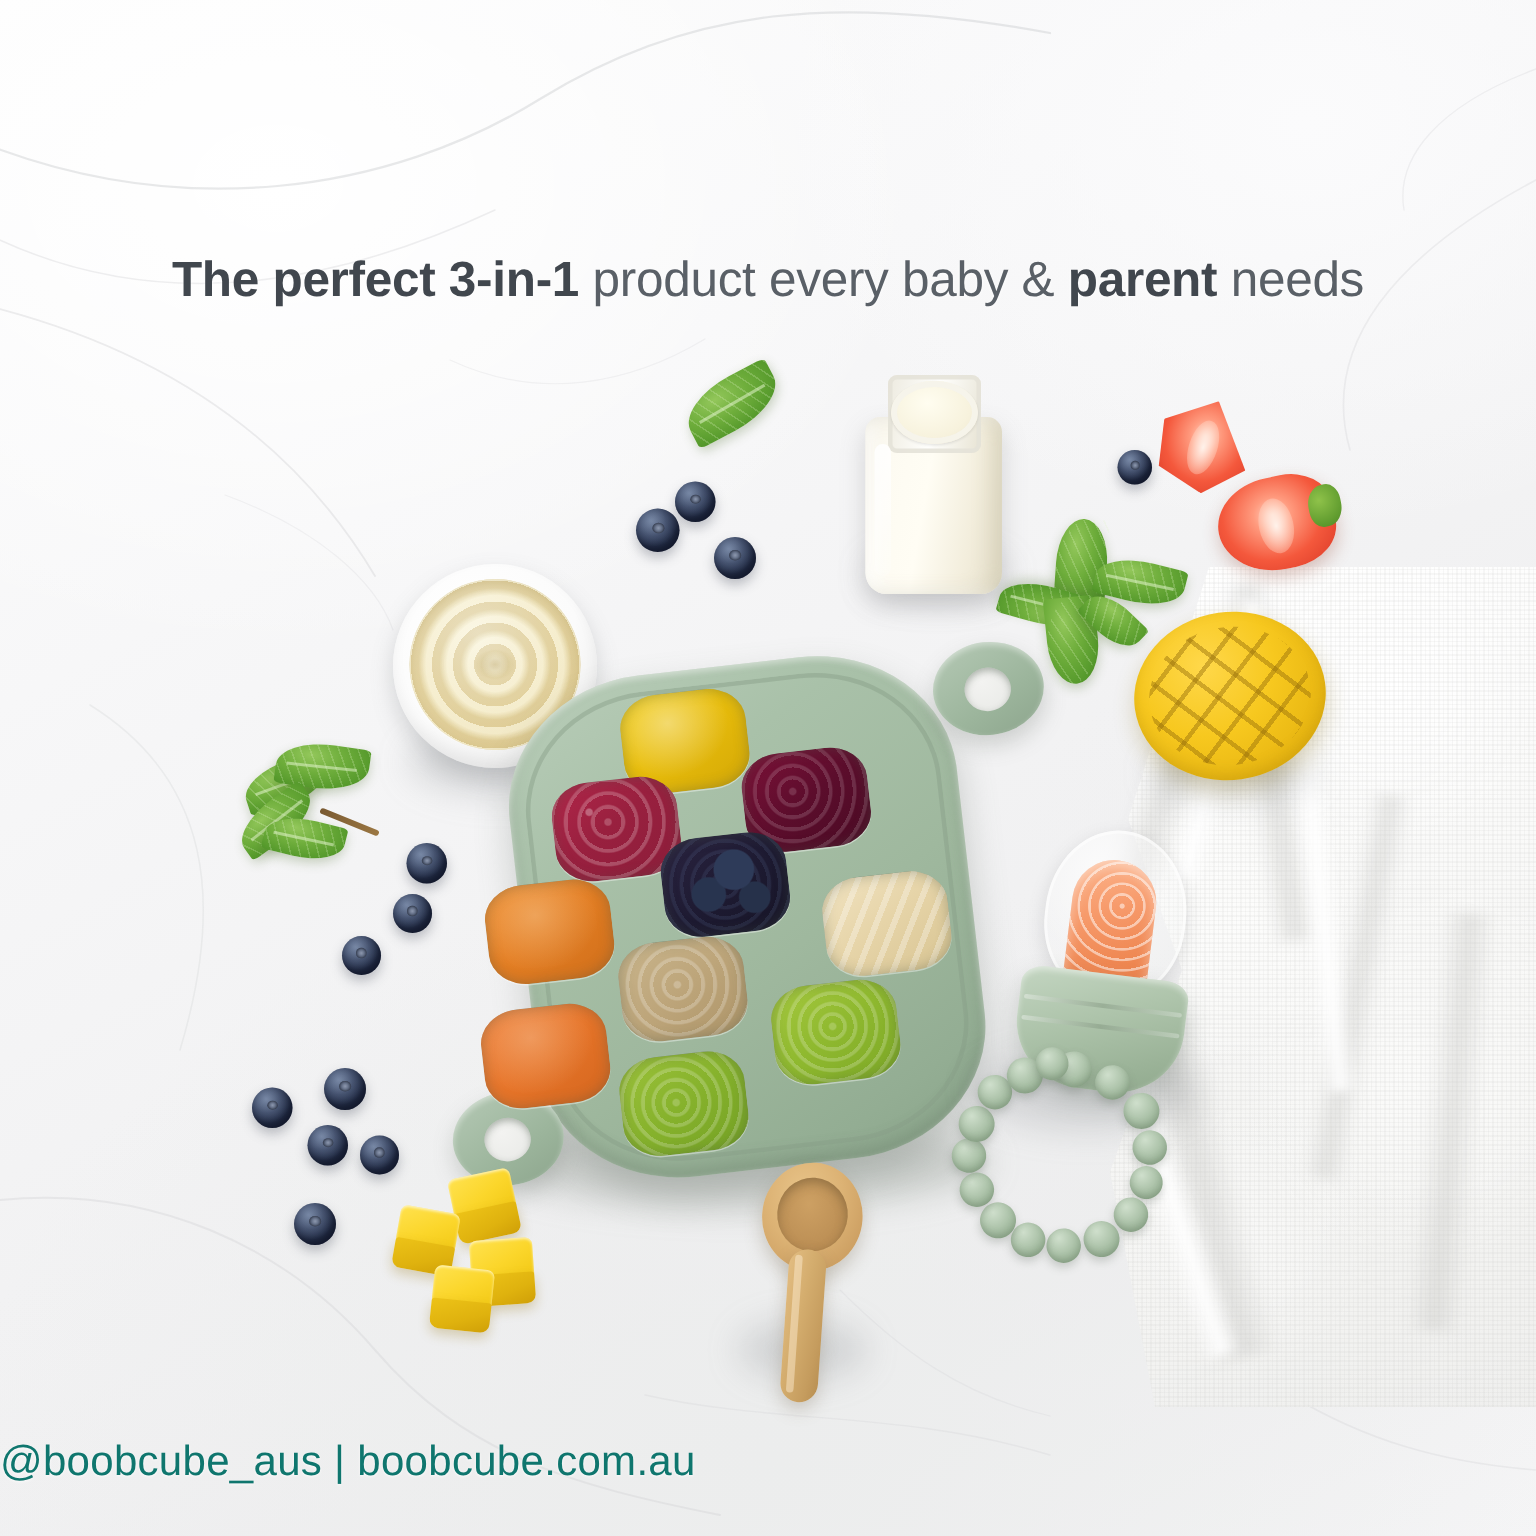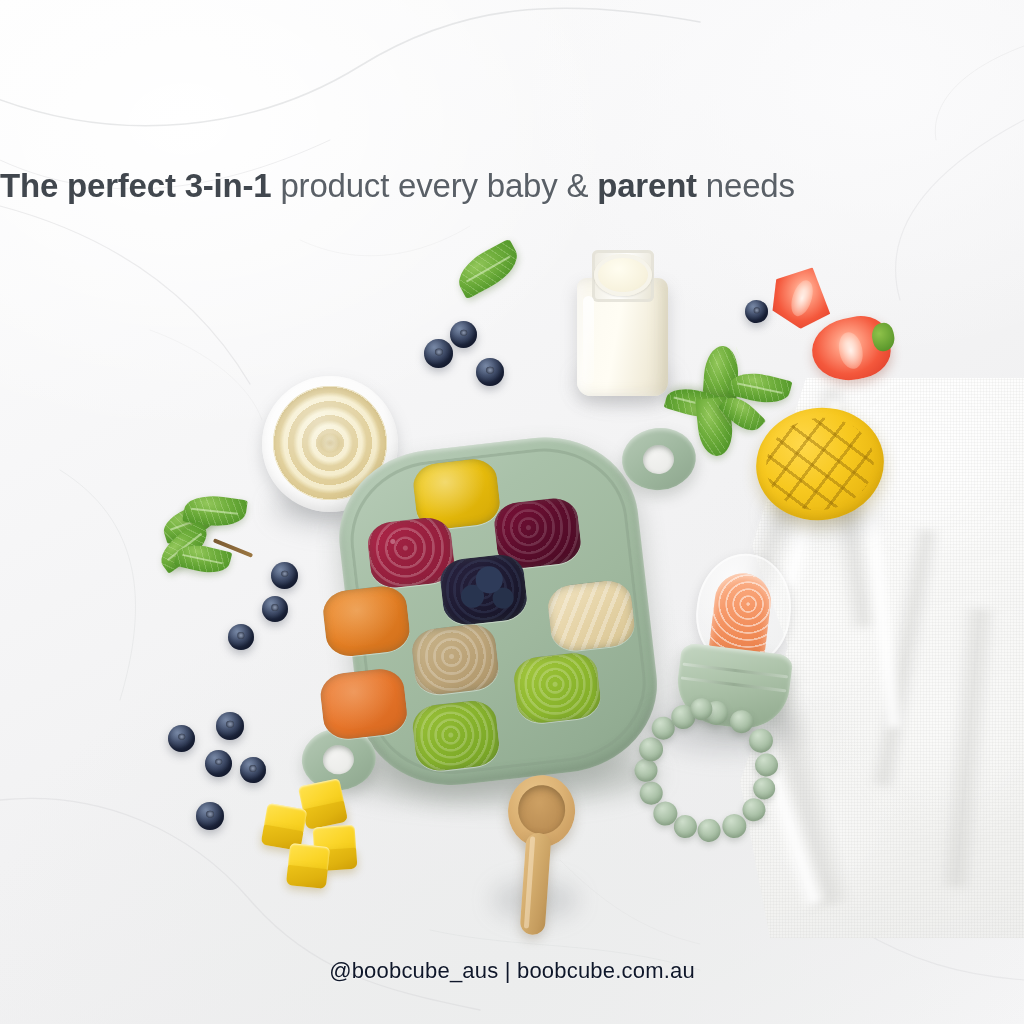--- a/index.html
+++ b/index.html
@@ -29,31 +29,31 @@
   .headline {
     position:absolute; left:0; right:0; top:88px;
     text-align:center;
     font-size:45px; font-weight:700; letter-spacing:-0.4px;
     color:#3d434a;
     text-shadow:0 1px 3px rgba(255,255,255,.85);
     white-space:nowrap;
   }
   .subhead {
     position:absolute; left:0; right:0; top:167px;
-    text-align:left;
+    text-align:center;
     font-size:33px; color:#50565d;
     letter-spacing:-0.2px; white-space:nowrap;
     text-shadow:0 1px 3px rgba(255,255,255,.8);
   }
   .subhead .b { font-weight:600; color:#41474e; }
   .subhead .l { font-weight:400; color:#5a6067; }
 
   .footer {
     position:absolute; left:0; right:0; top:958px;
-    text-align:center; font-size:22px; color:#0f172a;
+    font-size:28px; color:#0f766e;
     letter-spacing:.2px;
     text-shadow:0 1px 2px rgba(255,255,255,.8);
   }
 
   
   .sh { position:absolute; border-radius:50%; filter:blur(11px); background:rgba(120,122,126,.22); }
 
   
   #bowl { position:absolute; left:262px; top:376px; width:136px; height:136px; }
   #bowl .rim {

